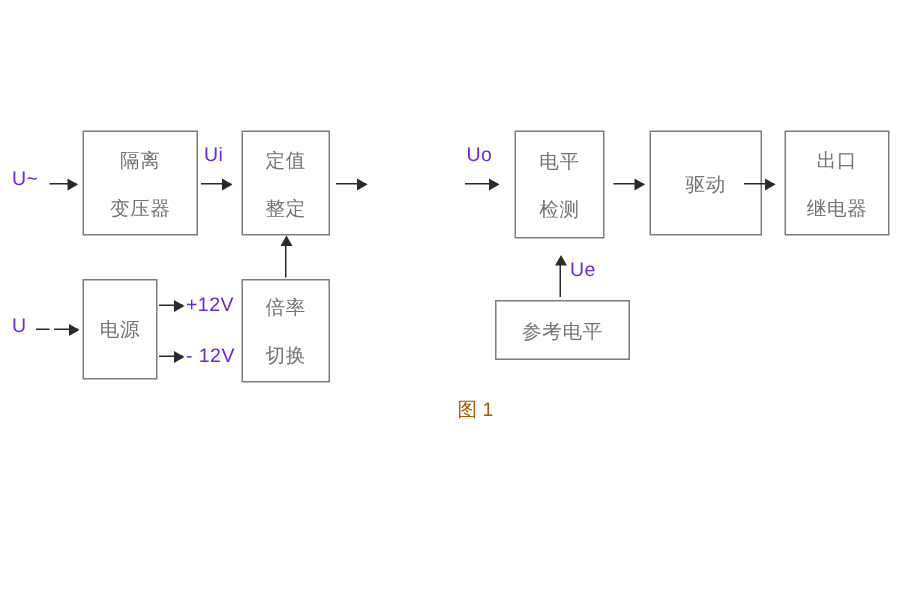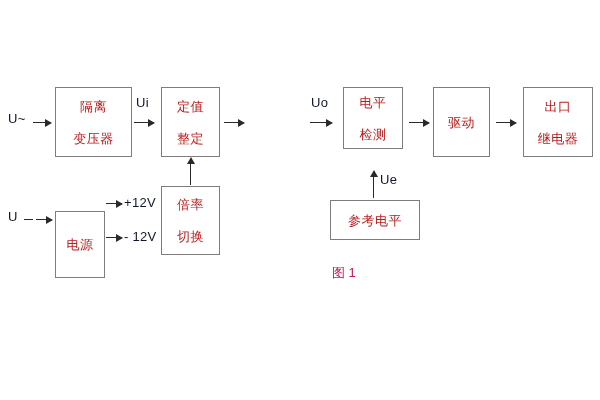--- a/index.html
+++ b/index.html
@@ -23,21 +23,21 @@
     position: absolute;
     box-sizing: border-box;
     border: 1px solid #7d7d7d;
     background: #ffffff;
     display: flex;
     flex-direction: column;
     align-items: center;
     justify-content: center;
     font-size: 13px;
     line-height: 1.0;
-    color: #b91c1c;
+    color: #737373;
   }
   .box .line {
     display: block;
     white-space: nowrap;
     letter-spacing: 0.5px;
   }
   .box .line + .line {
     margin-top: 19px;
   }
   
@@ -75,29 +75,28 @@
   }
   .dash {
     position: absolute;
     height: 1px;
     background: #2a2a2a;
   }
   .label {
     position: absolute;
     font-size: 13px;
     white-space: nowrap;
-    color: #0f172a;
+    color: #6d28d9;
     letter-spacing: 0.3px;
   }
   .caption {
     position: absolute;
     font-size: 13px;
     white-space: nowrap;
-    color: #be185d;
-    margin-left: 27px;
+    color: #a16207;
   }
 </style>
 </head>
 <body>
 
 <div id="diagram">
 
   <div class="label" style="left:8px; top:111px;">U~</div>
   <div class="arrow-h" style="left:33px; top:122px; width:18px;"></div>
 
@@ -113,43 +112,43 @@
     <span class="line">定值</span>
     <span class="line">整定</span>
   </div>
 
   <div class="arrow-h" style="left:224px; top:122px; width:20px;"></div>
 
 
   <div class="label" style="left:311px; top:95px;text-align:center;">Uo</div>
   <div class="arrow-h" style="left:310px; top:122px; width:22px;"></div>
 
-  <div class="box" style="left:343px; top:87px; width:60px; height:62px;">
+  <div class="box" style="left:343px; top:87px; width:60px; height:72px;">
     <span class="line">电平</span>
     <span class="line">检测</span>
   </div>
 
   <div class="arrow-h" style="left:409px; top:122px; width:20px;"></div>
 
-  <div class="box single" style="left:433px; top:87px; width:57px; height:70px;">
+  <div class="box single" style="left:433px; top:87px; width:75px; height:70px;">
     <span class="line">驱动</span>
   </div>
 
   <div class="arrow-h" style="left:496px; top:122px; width:20px;"></div>
 
   <div class="box" style="left:523px; top:87px; width:70px; height:70px;">
     <span class="line">出口</span>
     <span class="line">继电器</span>
   </div>
 
   <div class="label" style="left:8px; top:209px;">U</div>
   <div class="dash" style="left:24px; top:219px; width:9px;"></div>
   <div class="arrow-h" style="left:36px; top:219px; width:16px;"></div>
 
-  <div class="box single" style="left:55px; top:186px; width:50px; height:67px;margin-top:25px;">
+  <div class="box single" style="left:55px; top:186px; width:50px; height:67px;">
     <span class="line">电源</span>
   </div>
 
   <div class="arrow-h" style="left:106px; top:203px; width:16px;"></div>
   <div class="label" style="left:124px; top:195px;text-align:right;">+12V</div>
 
   <div class="arrow-h" style="left:106px; top:237px; width:16px;"></div>
   <div class="label" style="left:124px; top:229px;">- 12V</div>
 
   <div class="box" style="left:161px; top:186px; width:59px; height:69px;">

